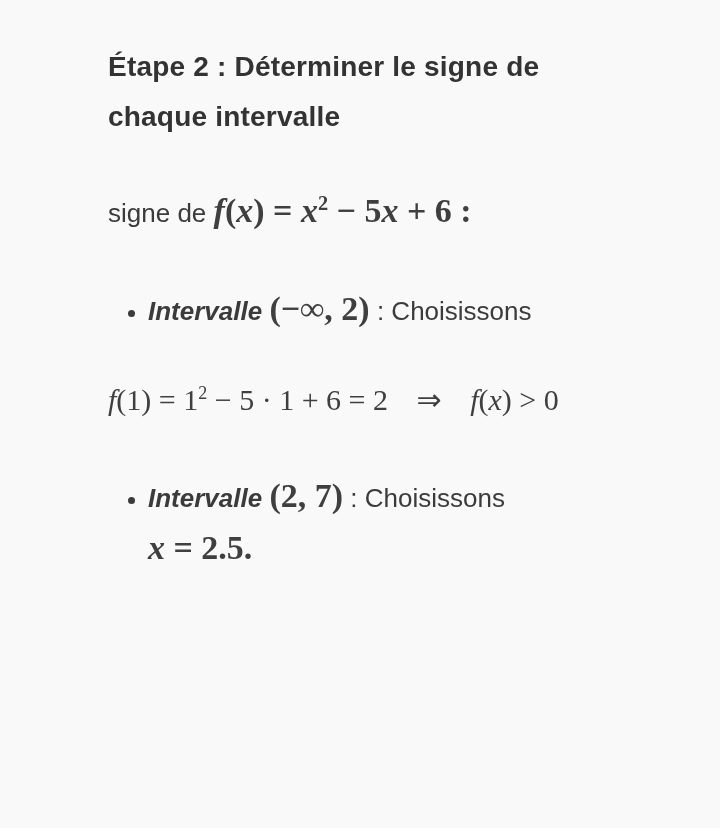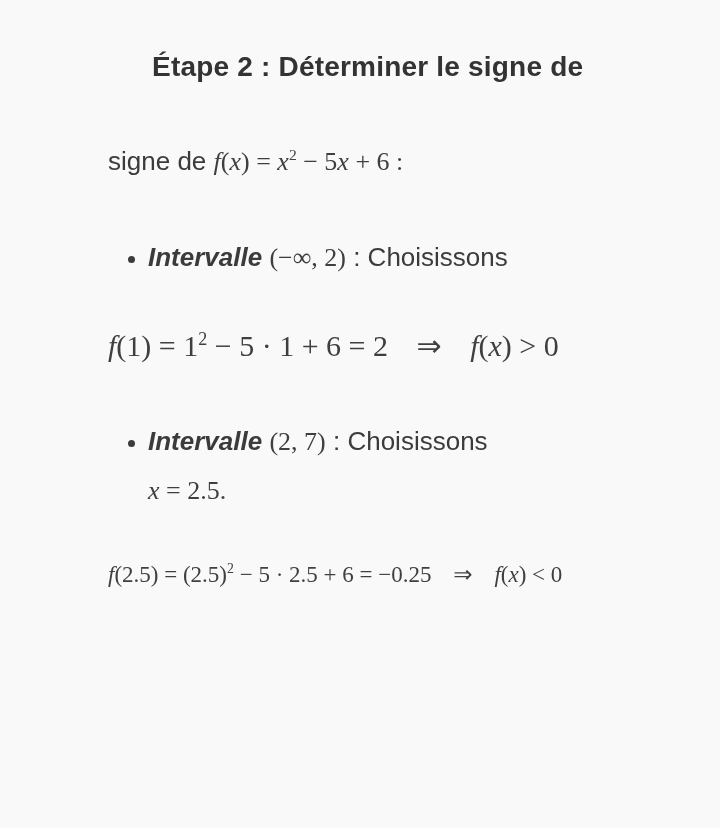--- a/index.html
+++ b/index.html
@@ -20,36 +20,36 @@
   }
   
   .step-heading {
     margin: 0 0 46px 0;
     font-size: 28px;
     font-weight: 700;
     line-height: 50px;
     color: #333333;
     letter-spacing: 0.2px;
   }
-  .step-heading .hline { display: block; margin-left: 44px; }
+  .step-heading .hline { display: block; }
   
   .intro {
     margin: 0 0 48px 0;
     font-size: 26px;
     line-height: 46px;
     color: #3b3b3b;
   }
   .intro .pline { display: block; }
   
   .math {
     font-family: "Liberation Serif", serif;
     color: #3f3f3f;
     white-space: nowrap;
   }
-  .inline-math { font-size: 26px; }
+  .inline-math { font-size: 34px; font-weight: bold; }
   .m-i { font-style: italic; }
   .m-u { font-style: normal; }
   sup.m-sup {
     font-size: 0.6em;
     line-height: 0;
     vertical-align: super;
   }
   .m-arrow {
     font-style: normal;
     margin: 0 0.95em;
@@ -76,20 +76,21 @@
   .formula-1 { font-size: 30px; }
   .formula-2 { font-size: 23px; }
 </style>
 </head>
 <body>
 
 <div class="page">
 
   <h2 class="step-heading">
     <span class="hline">Étape 2 : Déterminer le signe de</span>
+    <span class="hline">chaque intervalle</span>
   </h2>
 
   <p class="intro">
     <span class="pline"><span>signe de</span> <span class="math inline-math"><span class="m-i">f</span><span class="m-u">(</span><span class="m-i">x</span><span class="m-u">) = </span><span class="m-i">x</span><sup class="m-sup">2</sup><span class="m-u"> − 5</span><span class="m-i">x</span><span class="m-u"> + 6 :</span></span></span>
   </p>
 
   <ul class="bullets">
     <li>
       <span class="bullet-label">Intervalle</span>
       <span class="math inline-math"><span class="m-u">(−∞, 2)</span></span>
@@ -101,15 +102,14 @@
 
   <ul class="bullets">
     <li>
       <span class="bullet-label">Intervalle</span>
       <span class="math inline-math"><span class="m-u">(2, 7)</span></span>
       <span>: Choisissons</span>
       <span class="bullet-line2 math inline-math"><span class="m-i">x</span><span class="m-u"> = 2.5.</span></span>
     </li>
   </ul>
 
-  <div class="formula formula-2 math"><span class="m-i">f</span><span class="m-u">(2.5) = (2.5)</span><sup class="m-sup">2</sup><span class="m-u"> − 5 · 2.5 + 6 = −0.25</span><span class="m-arrow">⇒</span><span class="m-i">f</span><span class="m-u">(</span><span class="m-i">x</span><span class="m-u">) &lt; 0</span></div>
 
 </div>
 
 </body></html>

